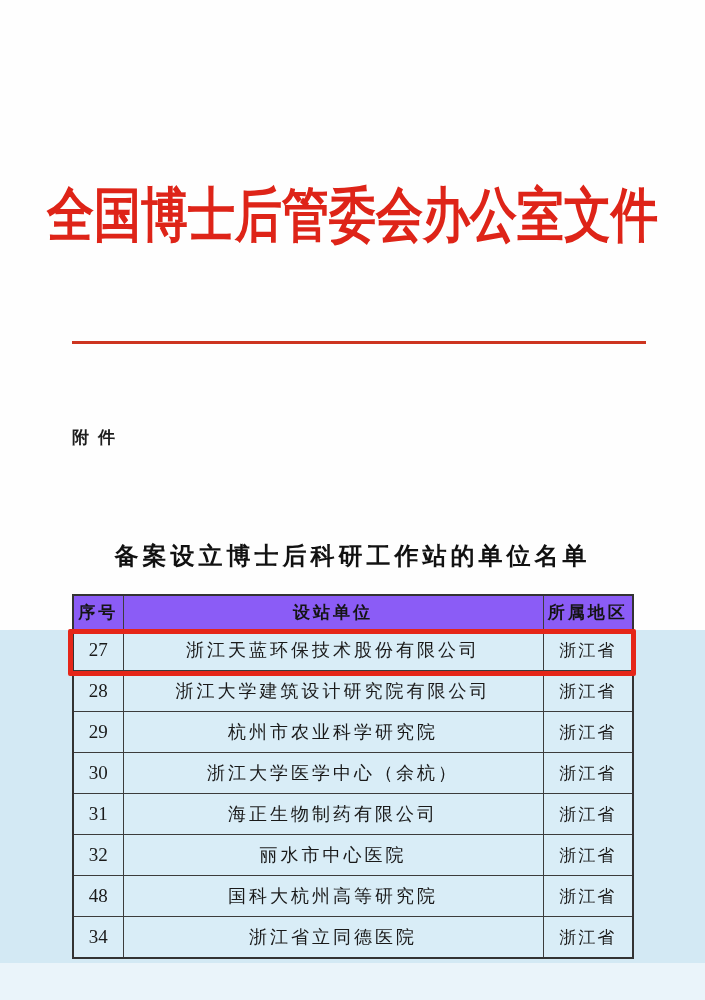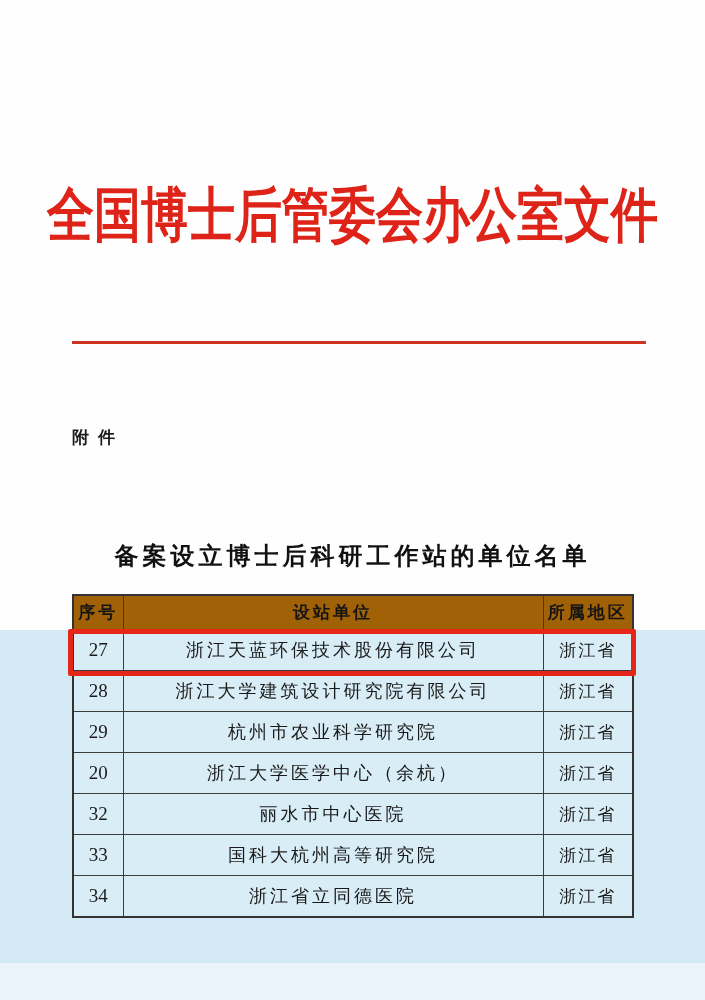--- a/index.html
+++ b/index.html
@@ -71,21 +71,21 @@
   }
   table.units th, table.units td{
     border:1px solid #3c3c3c;
     text-align:center;
     vertical-align:middle;
     padding:0;
     overflow:hidden;
   }
   table.units th{
     height:33px;
-    background:#a16207;
+    background:#8b5cf6;
     font-size:17px;
     font-weight:bold;
     letter-spacing:3px;
     color:#141414;
   }
   table.units td{
     height:40px;
     background:#d9edf7;
     color:#1a1a1a;
   }
@@ -143,31 +143,36 @@
         <td class="c-no">28</td>
         <td class="c-unit">浙江大学建筑设计研究院有限公司</td>
         <td class="c-region">浙江省</td>
       </tr>
       <tr>
         <td class="c-no">29</td>
         <td class="c-unit">杭州市农业科学研究院</td>
         <td class="c-region">浙江省</td>
       </tr>
       <tr>
-        <td class="c-no">20</td>
+        <td class="c-no">30</td>
         <td class="c-unit">浙江大学医学中心（余杭）</td>
+        <td class="c-region">浙江省</td>
+      </tr>
+      <tr>
+        <td class="c-no">31</td>
+        <td class="c-unit">海正生物制药有限公司</td>
         <td class="c-region">浙江省</td>
       </tr>
       <tr>
         <td class="c-no">32</td>
         <td class="c-unit">丽水市中心医院</td>
         <td class="c-region">浙江省</td>
       </tr>
       <tr>
-        <td class="c-no">33</td>
+        <td class="c-no">48</td>
         <td class="c-unit">国科大杭州高等研究院</td>
         <td class="c-region">浙江省</td>
       </tr>
       <tr>
         <td class="c-no">34</td>
         <td class="c-unit">浙江省立同德医院</td>
         <td class="c-region">浙江省</td>
       </tr>
     </tbody>
   </table>

